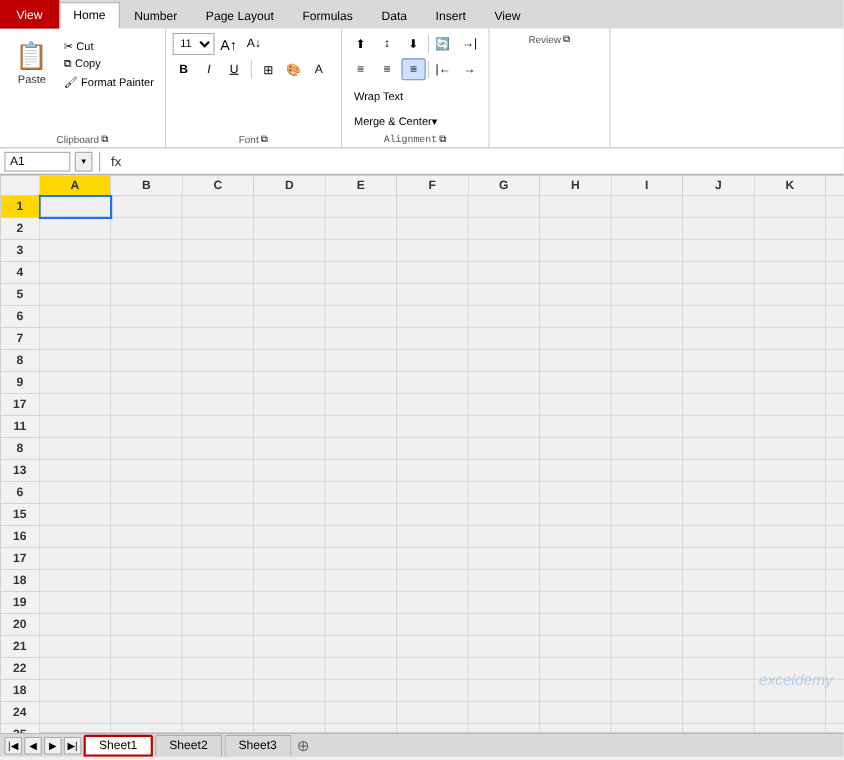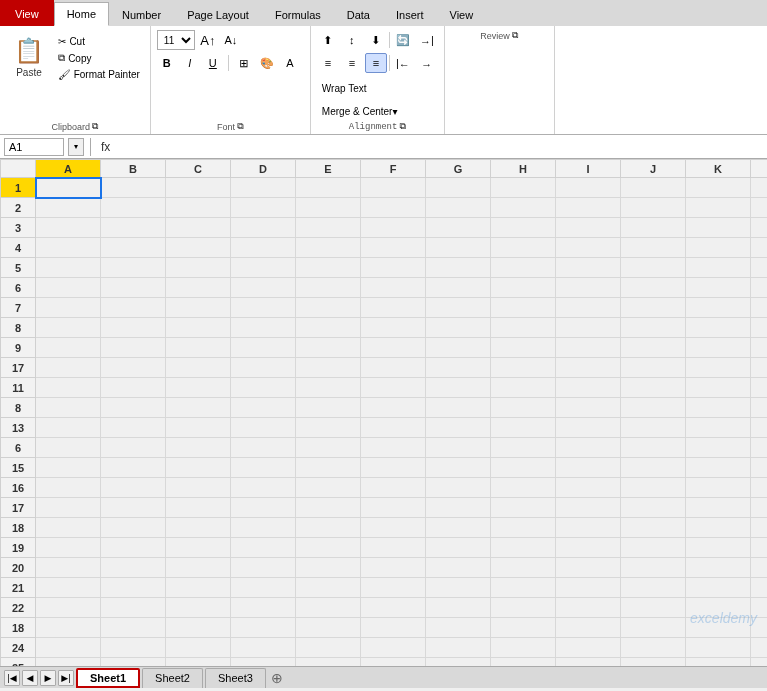--- a/index.html
+++ b/index.html
@@ -354,21 +354,21 @@
       border-bottom: none;
       border-radius: 2px 2px 0 0;
       height: 20px;
       display: flex;
       align-items: center;
     }
     .sheet-tab.active {
       background: white;
       border-color: #aaa;
       border-bottom: 1px solid white;
-      font-weight: bold;
+      font-weight: normal;
     }
     .sheet-tab.active.highlighted {
       border: 2px solid #c00000;
     }
     .new-sheet-btn {
       width: 18px;
       height: 18px;
       display: flex;
       align-items: center;
       justify-content: center;

